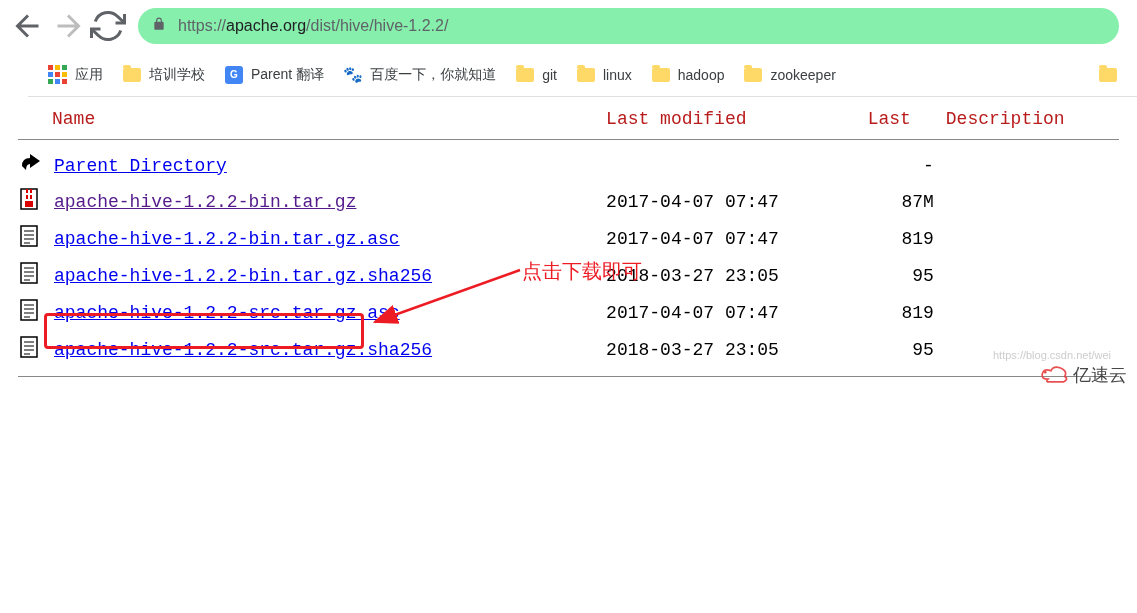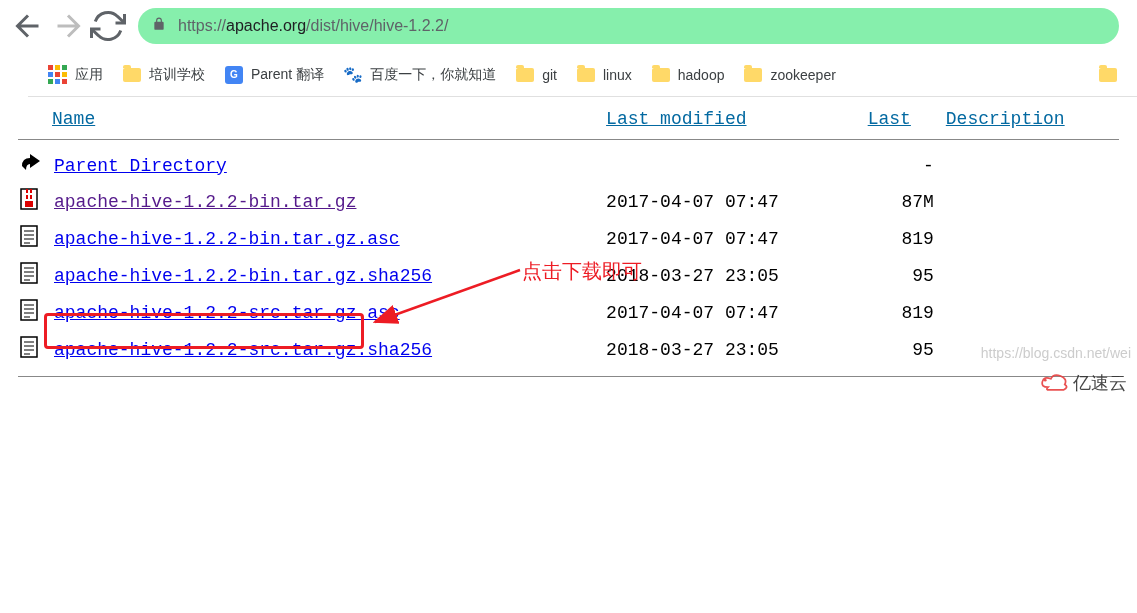--- a/index.html
+++ b/index.html
@@ -127,22 +127,21 @@
       letter-spacing: -0.5px;
     }
     .dir-table {
       font-family: "Courier New", monospace;
       font-size: 18px;
       border-collapse: collapse;
       width: 100%;
     }
     .dir-table th {
       text-align: left;
-      color: #0369a1;
-      text-decoration: underline;
+      color: #b91c1c;
       font-weight: normal;
       padding: 2px 6px;
     }
     .dir-table th:first-child { padding-left: 40px; }
     .dir-table td { padding: 4px 6px; vertical-align: middle; }
     .dir-table hr { border: none; border-top: 1px solid #888; margin: 4px 0; }
     .file-link { color: #0000ee; text-decoration: underline; }
     .file-link.visited { color: #551a8b; }
     .col-name { white-space: nowrap; }
     .col-mod { white-space: nowrap; padding-right: 20px; }
@@ -160,37 +159,37 @@
       font-size: 20px;
       font-weight: 400;
     }
     .annotation-arrow {
       position: absolute;
       pointer-events: none;
     }
     .watermark-logo {
       position: absolute;
       right: 10px;
-      bottom: 0;
+      bottom: 8px;
       display: flex;
       align-items: center;
       gap: 4px;
       font-size: 18px;
       color: #333;
       opacity: 0.9;
     }
     .watermark-logo .logo-swirl {
       width: 28px;
       height: 20px;
     }
     .watermark-url {
       position: absolute;
-      right: 6px;
+      right: 26px;
       bottom: 34px;
-      font-size: 14px;
+      font-size: 11px;
       color: #ccc;
     }
     .icon-cell { width: 30px; }
   </style>
 </head>
 <body>
 
 <div class="browser-toolbar">
   <div class="nav-icon">
     <svg viewBox="0 0 24 24" fill="none" stroke="currentColor" stroke-width="2">

